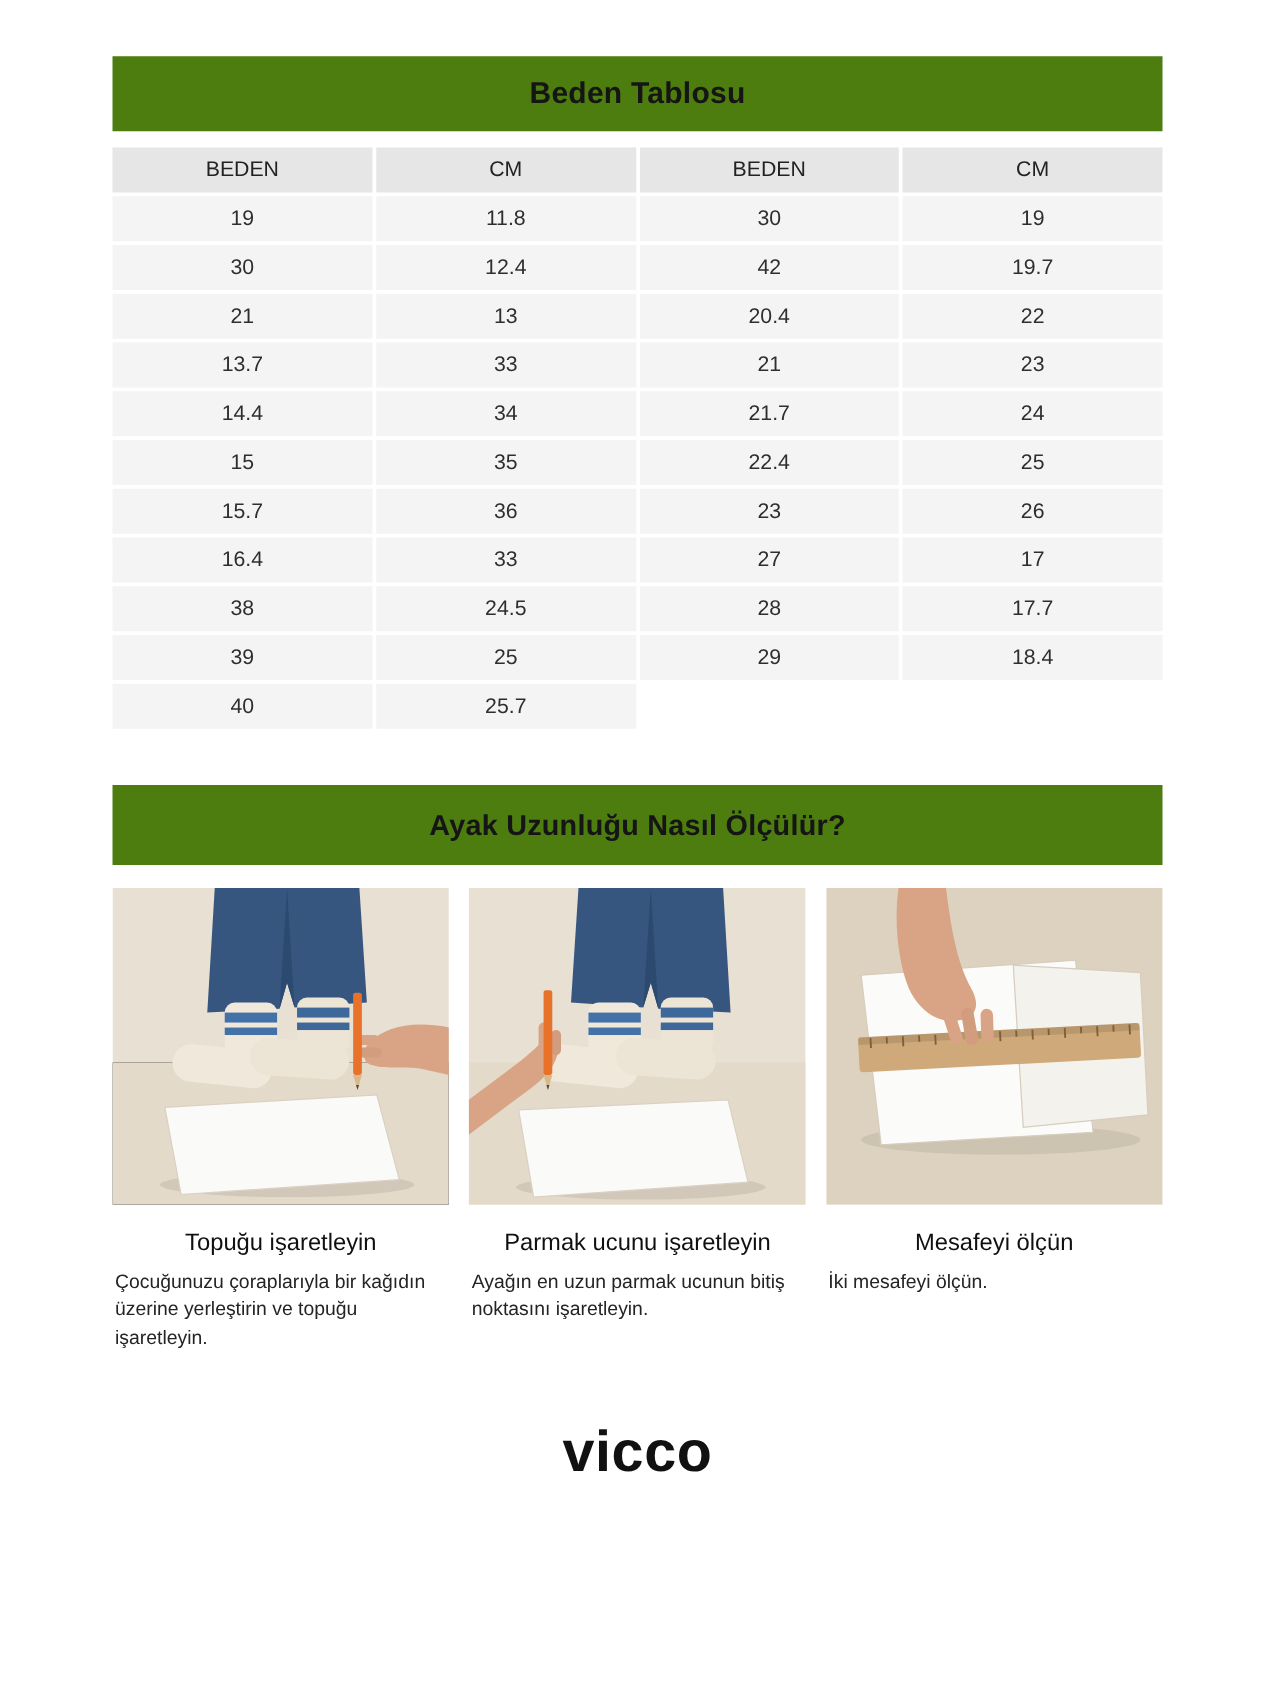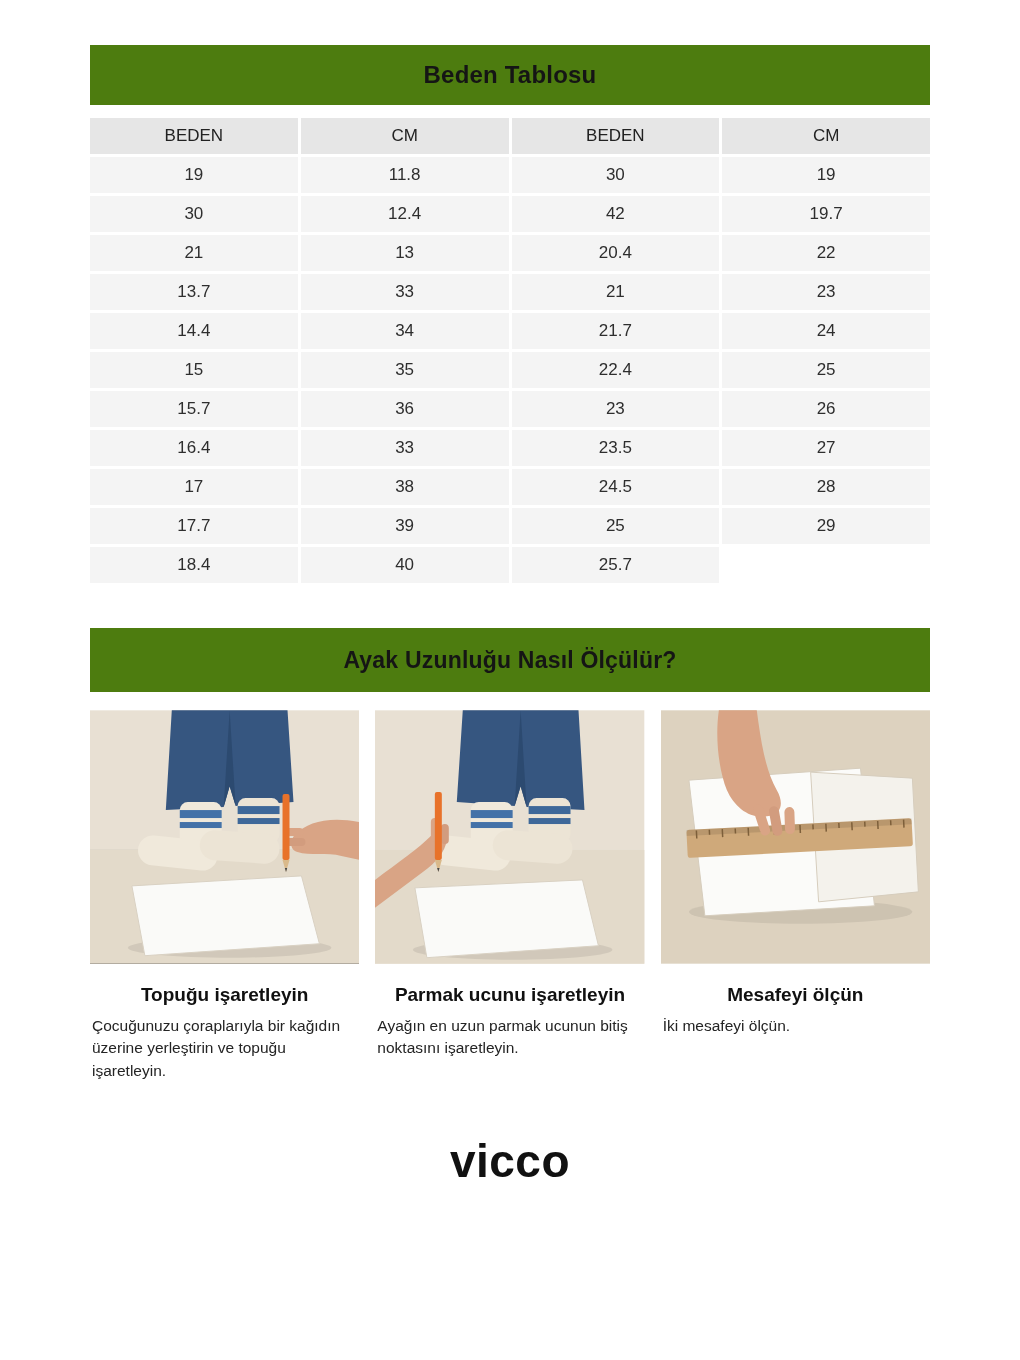--- a/index.html
+++ b/index.html
@@ -65,21 +65,21 @@
     min-width: 0;
   }
   .step-photo {
     display: block;
     width: 100%;
     height: 254px;
   }
   .step-heading {
     margin-top: 20px;
     text-align: center;
-    font-weight: bold;
+    font-weight: normal;
     font-size: 19px;
     color: #101010;
   }
   .step-desc {
     margin-top: 9px;
     text-align: left;
     font-size: 15.5px;
     line-height: 1.45;
     color: #242424;
     padding: 0 2px;
@@ -133,21 +133,20 @@
       <div class="cell">15</div>
       <div class="cell">35</div>
       <div class="cell">22.4</div>
       <div class="cell">25</div>
       <div class="cell">15.7</div>
       <div class="cell">36</div>
       <div class="cell">23</div>
       <div class="cell">26</div>
       <div class="cell">16.4</div>
       <div class="cell">33</div>
-      <div class="cell">23.5</div>
       <div class="cell">27</div>
       <div class="cell">17</div>
       <div class="cell">38</div>
       <div class="cell">24.5</div>
       <div class="cell">28</div>
       <div class="cell">17.7</div>
       <div class="cell">39</div>
       <div class="cell">25</div>
       <div class="cell">29</div>
       <div class="cell">18.4</div>

